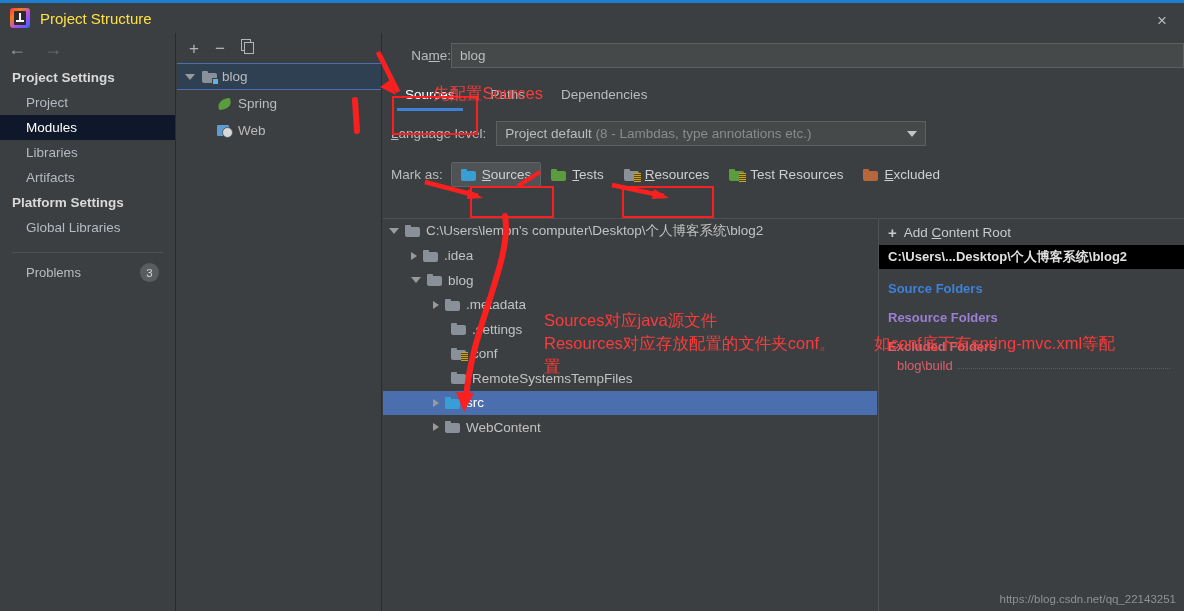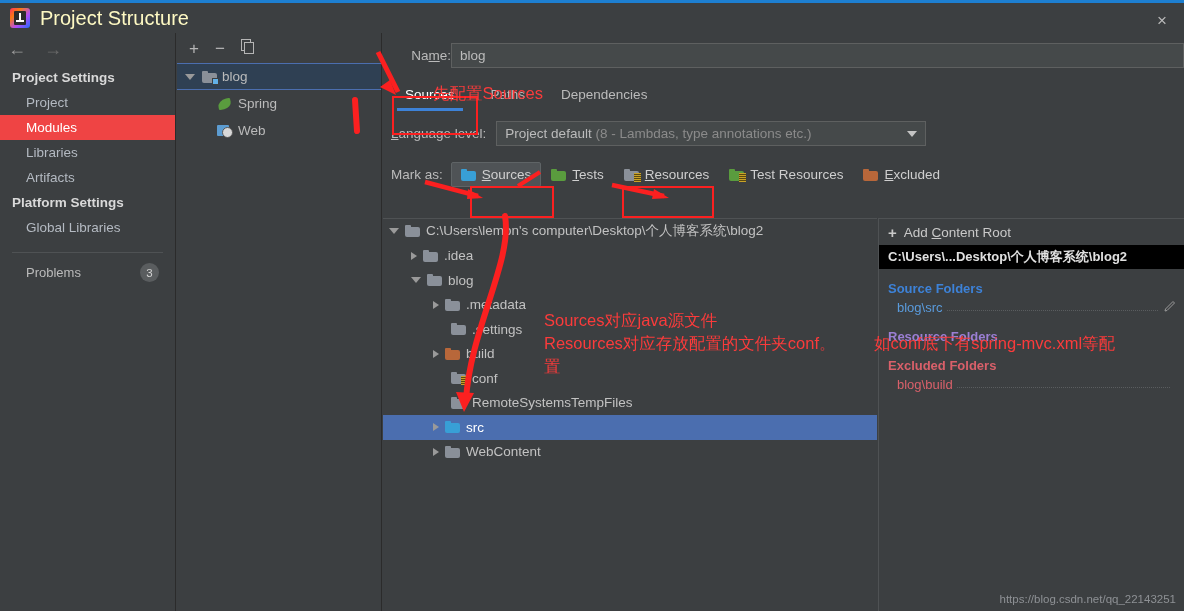--- a/index.html
+++ b/index.html
@@ -28,21 +28,21 @@
   #ij-logo::after{
     content:""; position:absolute; left:4px; top:3px; width:12px; height:14px;
     background:#2b2b2b;
     border-radius:1px;
   }
   #ij-logo::before{
     content:""; position:absolute; left:6px; top:12px; width:8px; height:2px;
     background:#ffffff; z-index:2;
   }
   .ij-bar{ position:absolute; left:9px; top:5px; width:2px; height:7px; background:#fff; z-index:2;}
-  #win-title{ font-size:20px; color:#fef9c3; }
+  #win-title{ font-size:15px; color:#fde047; }
   #close-btn{
     position:absolute; right:0; top:3px; width:44px; height:30px;
     display:flex; align-items:center; justify-content:center;
     color:#b9b9b9; font-size:17px; font-weight:300;
   }
 
   
   #sidebar{
     position:absolute; left:0; top:33px; width:176px; height:578px;
     background:#3c3f41;
@@ -51,21 +51,21 @@
   #nav-arrows{ height:32px; display:flex; align-items:center; padding-left:8px; gap:18px; }
   .nav-arrow{ font-size:18px; color:#9a9a9a; line-height:1; }
   .nav-arrow.disabled{ color:#6a6a6a; }
   .sb-header{
     font-weight:bold; color:#d9d9d9; font-size:13.5px;
     padding:5px 0 5px 12px;
   }
   .sb-item{
     padding:5px 0 5px 26px; font-size:13.5px; color:#b4bac2;
   }
-  .sb-item.selected{ background:#ef4444; color:#ffffff; }
+  .sb-item.selected{ background:#0f172a; color:#ffffff; }
   .sb-sep{ height:1px; background:#4f5254; margin:12px 12px 0 12px; }
   #problems-row{
     display:flex; align-items:center; justify-content:space-between;
     padding:10px 16px 5px 26px;
   }
   #problems-badge{
     min-width:19px; height:19px; border-radius:50%;
     background:#5a5d5f; color:#d4d4d4; font-size:11.5px;
     display:flex; align-items:center; justify-content:center; padding:0 5px;
   }
@@ -320,25 +320,20 @@
     <span class="tri"></span>
     <span class="fld gray"></span>
     <span>.metadata</span>
   </div>
   <div class="tr" style="padding-left:50px">
     <span class="spacer" style="width:12px"></span>
     <span class="fld gray"></span>
     <span>.settings</span>
   </div>
   <div class="tr" style="padding-left:50px">
-    <span class="tri"></span>
-    <span class="fld orange"></span>
-    <span>build</span>
-  </div>
-  <div class="tr" style="padding-left:50px">
     <span class="spacer" style="width:12px"></span>
     <span class="fld gray res">
         <span class="lines"></span>
       </span>
     <span>conf</span>
   </div>
   <div class="tr" style="padding-left:50px">
     <span class="spacer" style="width:12px"></span>
     <span class="fld gray"></span>
     <span>RemoteSystemsTempFiles</span>
@@ -357,29 +352,20 @@
 
 <div id="details">
   <div id="add-root">
     <span class="plus">+</span>
     <span>Add <span class="u">C</span>ontent Root</span>
   </div>
 
   <div id="root-header">C:\Users\...Desktop\个人博客系统\blog2</div>
 
   <div class="grp-title src">Source Folders</div>
-  <div class="grp-row">
-    <span class="path src">blog\src</span>
-    <span class="dots"></span>
-    <span class="pencil">
-      <svg width="12" height="12" viewBox="0 0 12 12">
-          <path d="M1 11 L3 10.5 L10.5 3 L9 1.5 L1.5 9 Z" fill="none" stroke="#9a9a9a" stroke-width="1"></path>
-        </svg>
-    </span>
-  </div>
 
   <div class="grp-title res">Resource Folders</div>
 
   <div class="grp-title exc">Excluded Folders</div>
   <div class="grp-row">
     <span class="path exc">blog\build</span>
     <span class="dots"></span>
   </div>
 </div>
 

